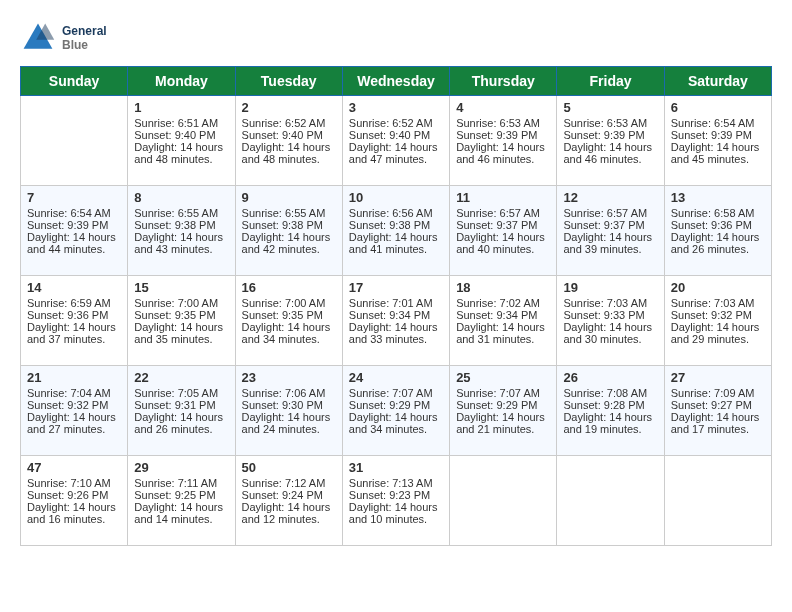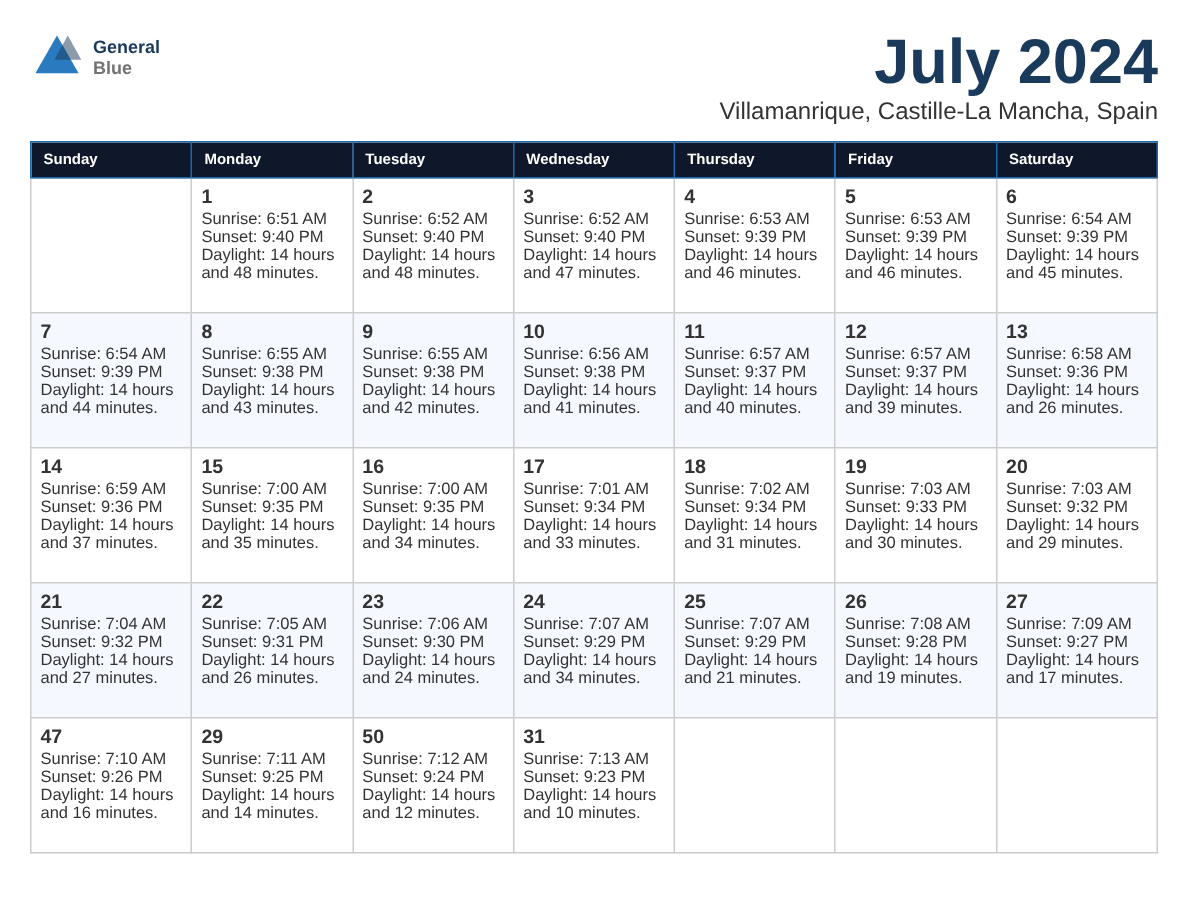--- a/index.html
+++ b/index.html
@@ -44,25 +44,25 @@
       font-size: 16px;
       color: #333;
       margin-top: 4px;
     }
     table {
       width: 100%;
       border-collapse: collapse;
       table-layout: fixed;
     }
     th {
-      background: #0f172a;
+      background: #15803d;
       color: #fff;
-      text-align: left;
+      text-align: center;
       padding: 6px 8px;
-      font-size: 10px;
+      font-size: 14px;
       font-weight: bold;
     }
     td {
       border: 1px solid #ccc;
       vertical-align: top;
       padding: 4px 6px;
       font-size: 11px;
       color: #333;
       height: 90px;
     }
@@ -83,24 +83,20 @@
   <div class="logo">
     <svg class="logo-icon" viewBox="0 0 40 40">
       <polygon points="20,4 36,32 4,32" fill="#2a7abf"></polygon>
       <polygon points="28,4 38,22 18,22" fill="#1a3a5c" opacity="0.5"></polygon>
     </svg>
     <div class="logo-text">
       <div><span style="color:#1a3a5c">General</span></div>
       <div><span style="color:#737373">Blue</span></div>
     </div>
   </div>
-  <div class="title-area">
-    <div class="month-year">July 2024</div>
-    <div class="location">Villamanrique, Castille-La Mancha, Spain</div>
-  </div>
 </div>
 
 <table>
   <thead>
     <tr>
     <th>Sunday</th>
         <th>Monday</th>
         <th>Tuesday</th>
         <th>Wednesday</th>
         <th>Thursday</th>

